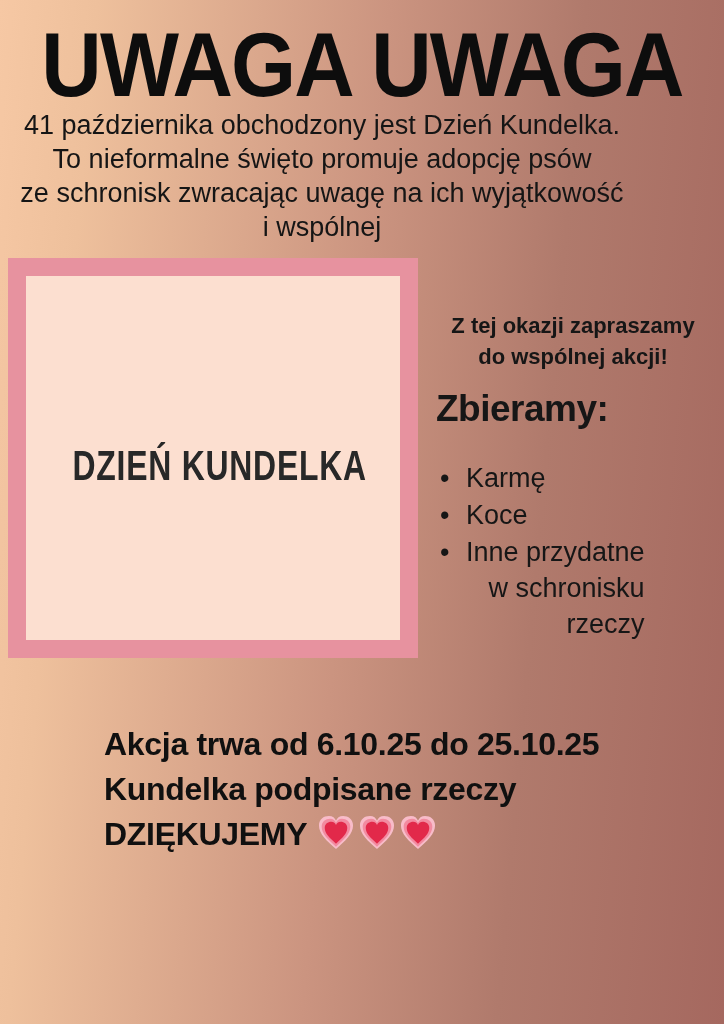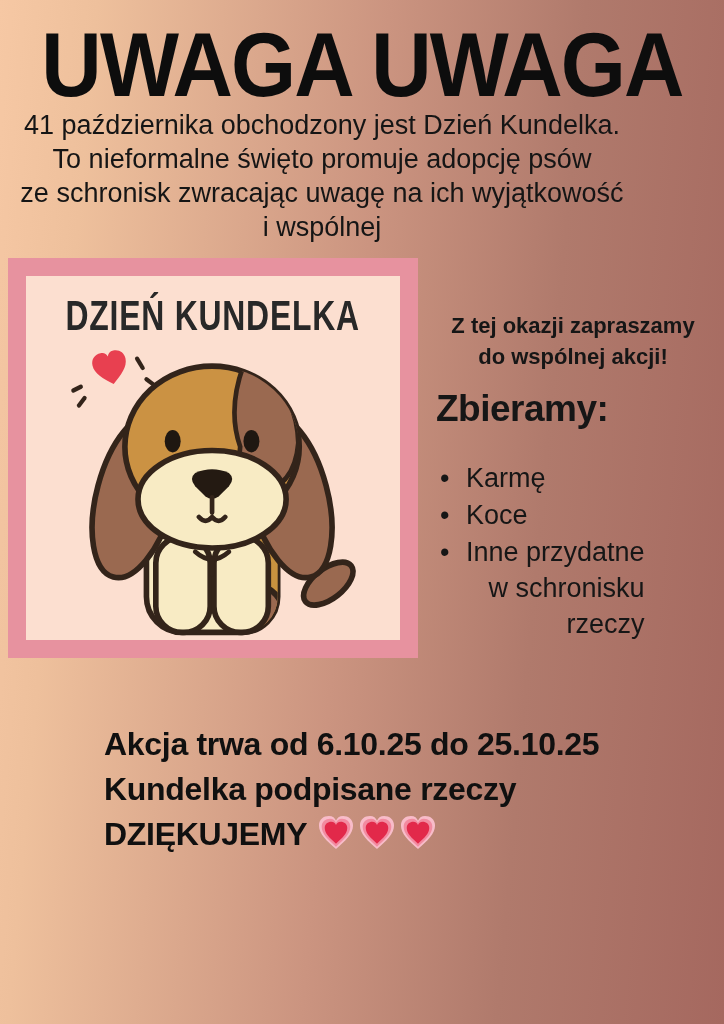--- a/index.html
+++ b/index.html
@@ -28,21 +28,21 @@
   
   .frame{
     position:absolute;left:8px;top:258px;
     width:410px;height:400px;
     background:#e7929f;
     padding:18px;box-sizing:border-box;
   }
   .panel{
     width:100%;height:100%;
     background:#fcdfd0;
-    display:flex;flex-direction:column;align-items:center;
+    display:flex;flex-direction:row;align-items:center;
     overflow:hidden;
   }
   .caption{
     margin-top:16px;
     font-size:42px;font-weight:600;color:#282828;
     transform:scaleX(.76);transform-origin:center;
     letter-spacing:1px;white-space:nowrap;
   }
   .dog-wrap{margin-top:-2px;}
   

